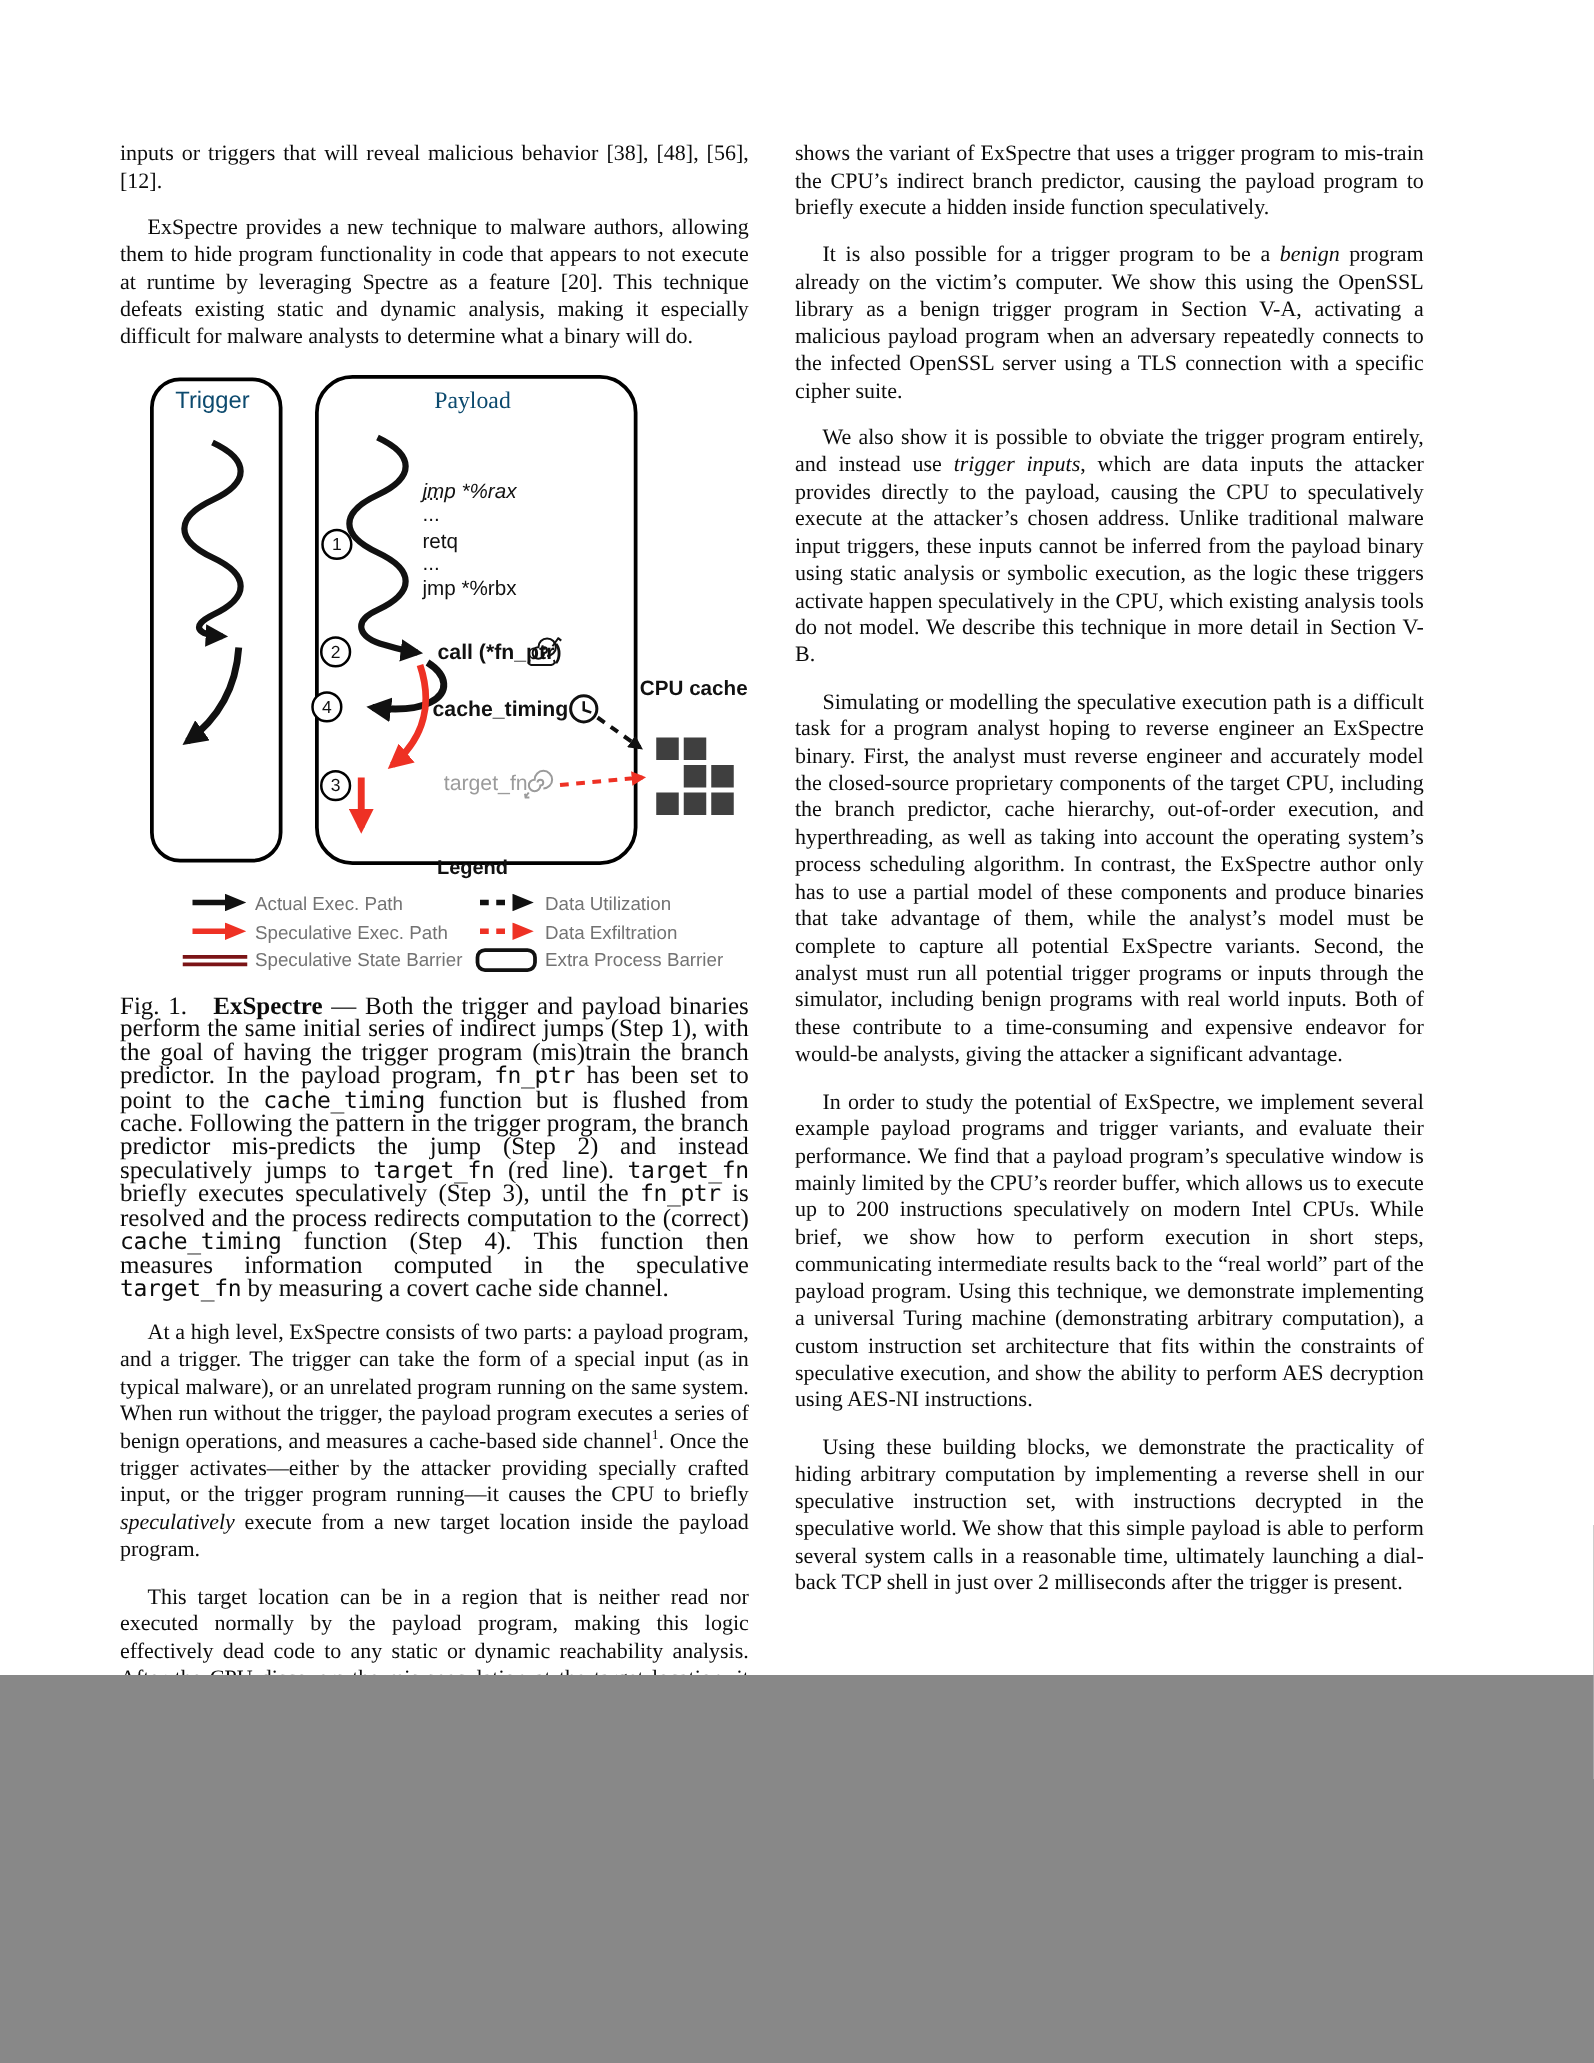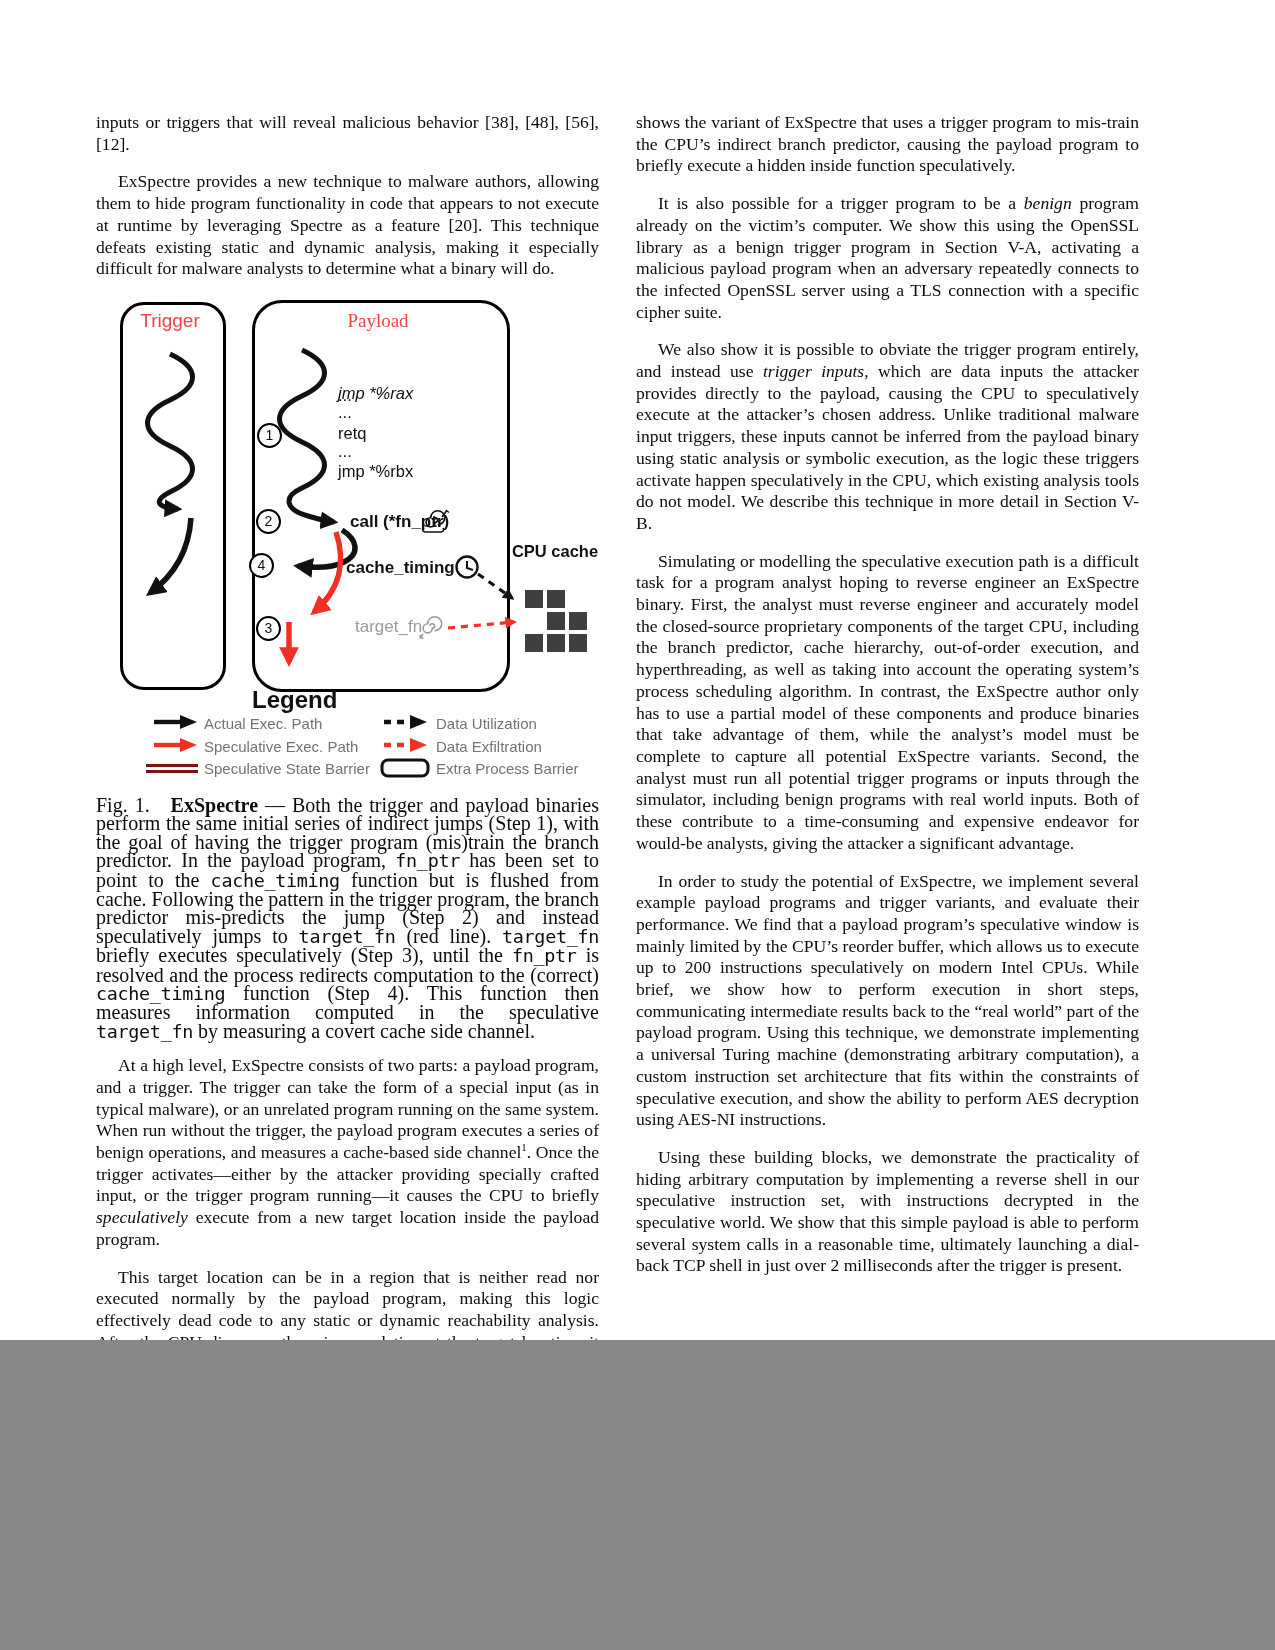--- a/index.html
+++ b/index.html
@@ -10,21 +10,21 @@
   .col-right{left:636px;}
   p.body-par{font-size:17.6px;line-height:21.7px;text-align:justify;margin:0 0 16px 0;}
   p.indent{text-indent:22px;}
   .code{font-family:"DejaVu Sans Mono","Liberation Mono",monospace;font-size:0.87em;letter-spacing:-0.3px;}
   sup{font-size:0.62em;line-height:0;}
   .bold{font-weight:bold;}
   
   .figure{position:relative;height:492px;margin:0 0 8px 0;font-family:"Liberation Sans",sans-serif;}
   .fig-label{position:absolute;font-size:16.5px;color:#111;white-space:pre;}
   .box{position:absolute;border:3px solid #000;background:transparent;}
-  .box-title{position:absolute;font-size:19px;color:#ef4444;text-align:center;}
+  .box-title{position:absolute;font-size:19px;color:#0c4a6e;text-align:center;}
   .step-circle{position:absolute;width:21px;height:21px;border:2px solid #000;border-radius:50%;
                font-size:14px;line-height:21px;text-align:center;color:#111;background:#fff;}
   .legend-label{position:absolute;font-size:15px;color:#737373;white-space:nowrap;}
   .legend-icon{position:absolute;}
   .caption{font-size:20px;line-height:18.4px;text-align:justify;margin:0 0 14px 0;}
   .caption .code{font-size:0.92em;}
   .footnote{position:absolute;left:96px;top:1497px;width:503px;border-top:1.6px solid #000;
             padding-top:7px;font-size:15.2px;line-height:18.4px;}
   .page-number{position:absolute;left:0;right:0;top:1556px;text-align:center;font-size:17.6px;}
   svg{display:block;}
@@ -111,21 +111,21 @@
       <div class="fig-label" style="left:242px;top:107px;">...</div>
       <div class="fig-label" style="left:242px;top:128px;">retq</div>
       <div class="fig-label" style="left:242px;top:146px;">...</div>
       <div class="fig-label" style="left:242px;top:166px;">jmp *%rbx</div>
 
       <div class="fig-label" style="left:254px;top:216px;font-weight:bold;font-size:17px;">call (*fn_ptr)</div>
       <div class="fig-label" style="left:250px;top:262px;font-weight:bold;font-size:17px;">cache_timing</div>
       <div class="fig-label" style="left:259px;top:321px;color:#9b9b9b;font-size:17px;">target_fn</div>
       <div class="fig-label" style="left:394px;top:246px;width:130px;text-align:center;font-weight:bold;font-size:16.5px;">CPU cache</div>
 
-      <div class="fig-label" style="left:156px;top:390px;width:252px;font-weight:bold;font-size:24px;">Legend</div>
+      <div class="fig-label" style="left:156px;top:390px;width:252px;text-align:center;font-weight:bold;font-size:16px;">Legend</div>
 
       <svg class="legend-icon" style="left:56px;top:419px;" width="46" height="14" viewBox="0 0 46 14">
         <line x1="2" y1="7" x2="29" y2="7" stroke="#111111" stroke-width="4.4"></line>
           <polygon points="28,0 45,7 28,14" fill="#111111"></polygon>
       </svg>
       <div class="legend-label" style="left:108px;top:419px;">Actual Exec. Path</div>
 
       <svg class="legend-icon" style="left:56px;top:442px;" width="46" height="14" viewBox="0 0 46 14">
         <line x1="2" y1="7" x2="29" y2="7" stroke="#ee3124" stroke-width="4.4"></line>
           <polygon points="28,0 45,7 28,14" fill="#ee3124"></polygon>

